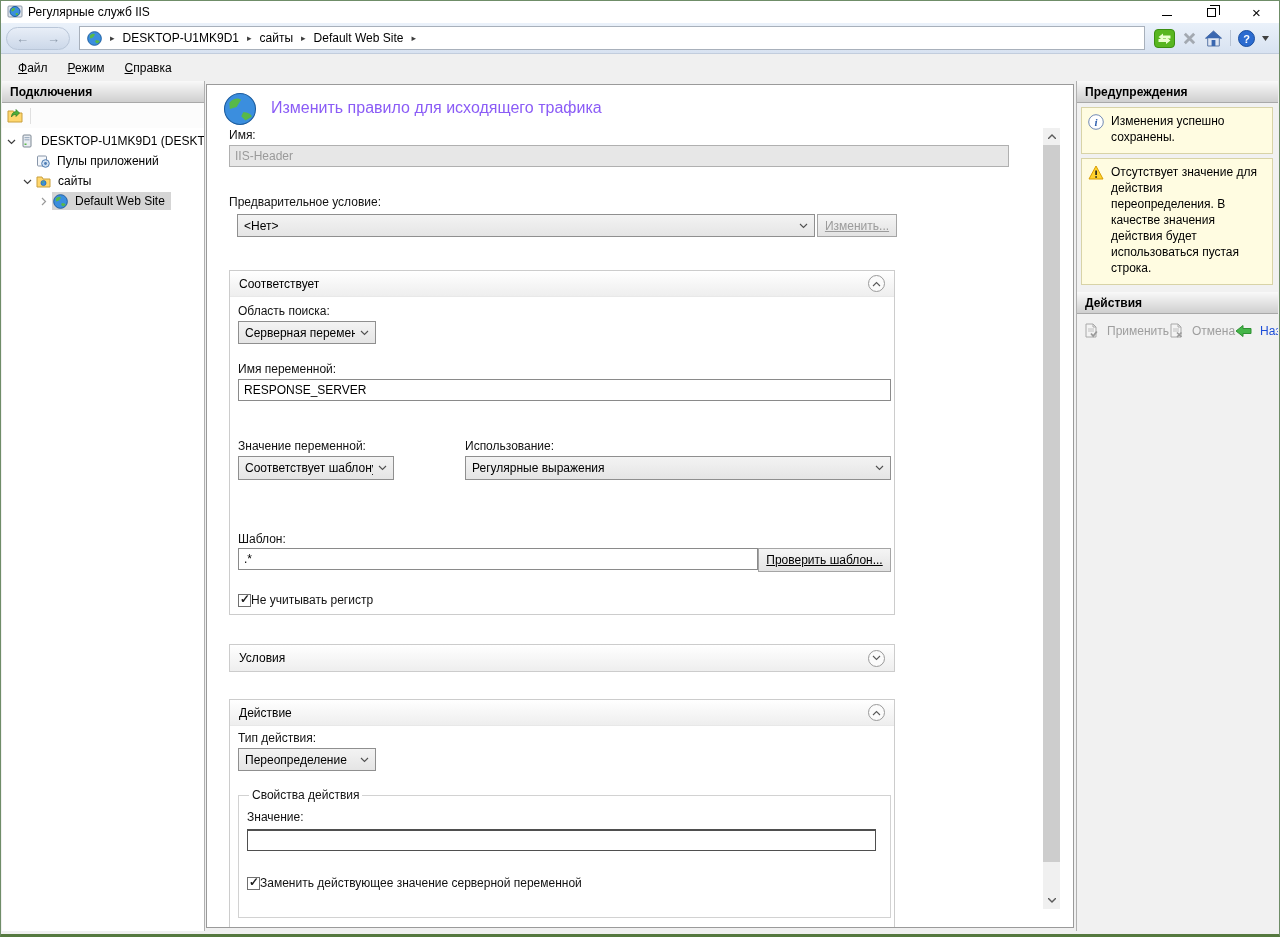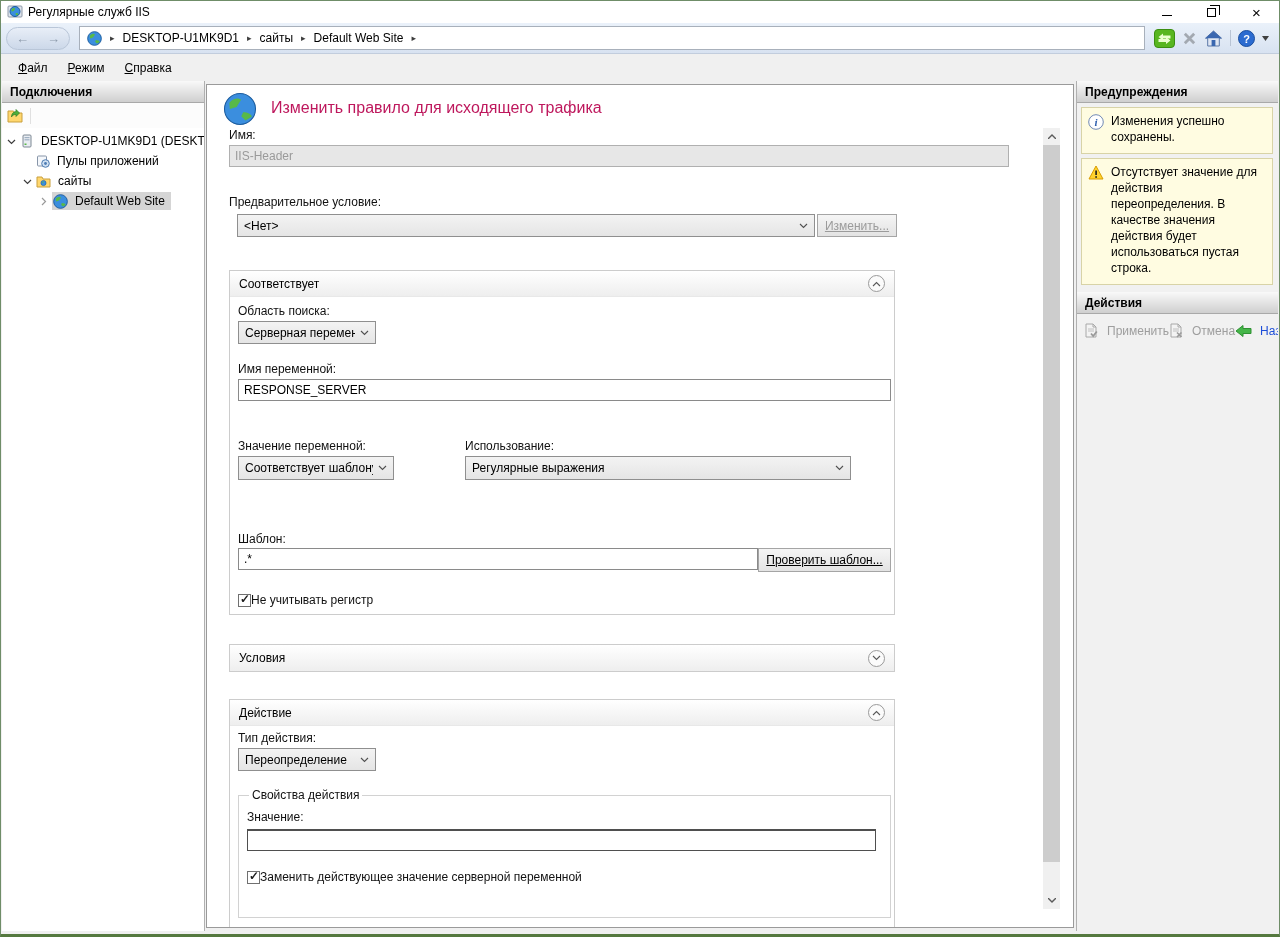--- a/index.html
+++ b/index.html
@@ -52,21 +52,21 @@
   .tree-row { height:20px; display:flex; align-items:center; white-space:nowrap; gap:4px; }
   .tree-row .label { padding:1px 3px; }
   .tree-row.selected .sel-wrap { background:#d5d5d5; display:flex; align-items:center; gap:4px; padding:1px 3px 1px 1px; }
   .ti { flex:0 0 auto; display:inline-flex; }
 
   
   .main-panel { position:absolute; left:204px; right:204px; top:3px; bottom:3px; background:#fff;
                 border:1px solid #9a9a9a; overflow:hidden; }
   .abs { position:absolute; }
   .f-label { font-size:12px; color:#111; }
-  .page-title { font-size:16px; color:#be185d; }
+  .page-title { font-size:16px; color:#8b5cf6; }
 
   .text-input { border:1px solid #8a8a8a; background:#fff; height:22px; padding:0 5px;
                 font-family:"Liberation Sans",sans-serif; font-size:12px; }
   .text-input.disabled { background:#e7e7e7; border-color:#b0b0b0; color:#9a9a9a; }
   .text-input.focused { border-color:#4f4f4f; border-top-width:2px; }
 
   .select { border:1px solid #8f8f8f; background:linear-gradient(#f3f3f3,#e5e5e5);
             display:flex; align-items:center; padding:0 6px; height:23px; }
   .select .sel-val { overflow:hidden; white-space:nowrap; }
   .select .chev { margin-left:auto; padding-left:5px; display:inline-flex; }
@@ -329,21 +329,21 @@
         <span class="abs f-label" style="left:8px; top:168px;">Значение переменной:</span>
         <div class="abs select" style="left:8px; top:185px; width:156px; height:24px;">
           <span class="sel-val">Соответствует шаблону</span>
           <span class="chev">
               <svg width="9" height="6" viewBox="0 0 9 6">
                 <path d="M1 1l3.5 3.5L8 1" stroke="#505050" fill="none" stroke-width="1.1"></path>
               </svg>
             </span>
         </div>
         <span class="abs f-label" style="left:235px; top:168px;">Использование:</span>
-        <div class="abs select" style="left:235px; top:185px; width:386px; height:24px;">
+        <div class="abs select" style="left:235px; top:185px; width:426px; height:24px;">
           <span class="sel-val">Регулярные выражения</span>
           <span class="chev">
               <svg width="9" height="6" viewBox="0 0 9 6">
                 <path d="M1 1l3.5 3.5L8 1" stroke="#505050" fill="none" stroke-width="1.1"></path>
               </svg>
             </span>
         </div>
 
         <span class="abs f-label" style="left:8px; top:261px;">Шаблон:</span>
         <input class="abs text-input" style="left: 8px; top: 277px; width: 520px;" value=".*">
@@ -383,21 +383,21 @@
                 <path d="M1 1l3.5 3.5L8 1" stroke="#505050" fill="none" stroke-width="1.1"></path>
               </svg>
             </span>
         </div>
         <fieldset class="groupbox abs" style="left:8px; top:88px; width:653px; height:130px;">
           <legend>Свойства действия</legend>
           <div style="margin-top:2px;">
             <span class="f-label">Значение:</span>
           </div>
           <input class="text-input focused" style="margin-top: 5px; width: 629px;" value="">
-          <div class="cb-row" style="margin-top:19px;">
+          <div class="cb-row" style="margin-top:25px;">
             <span class="cb checked"></span>
             <span class="f-label">Заменить действующее значение серверной переменной</span>
           </div>
         </fieldset>
       </div>
 
       <div class="scrollbar">
         <div class="sb-arrow">
             <svg width="8" height="5" viewBox="0 0 8 5">
               <path d="M0 5 4 1l4 4" stroke="#5a5a5a" fill="none" stroke-width="1.4"></path>

